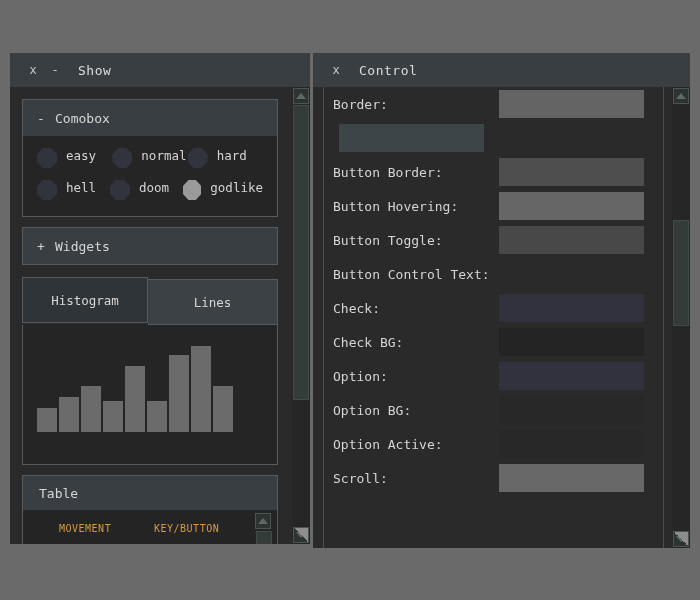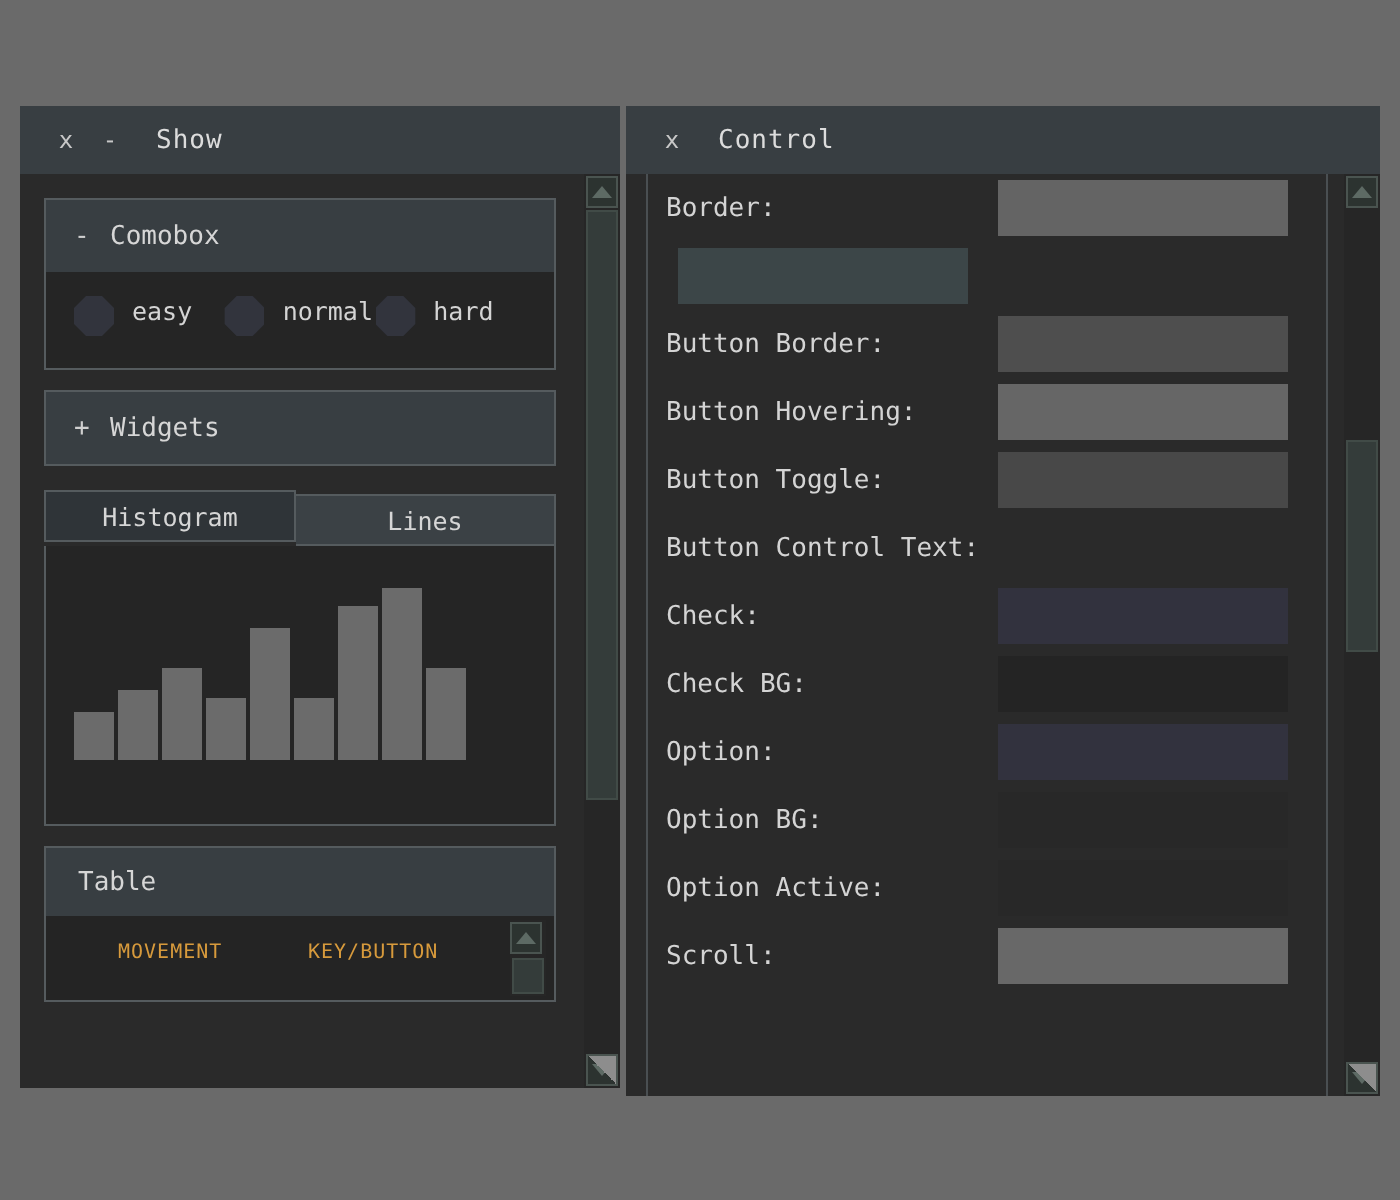--- a/index.html
+++ b/index.html
@@ -82,21 +82,21 @@
     width: 20px; height: 20px; margin-right: 9px;
     background: #32343d;
     clip-path: polygon(30% 0,70% 0,100% 30%,100% 70%,70% 100%,30% 100%,0 70%,0 30%);
   }
   .radio.on .dot { background: #9a9a9a; }
   .radio span { color: #d4d4d4; font-size: 12.5px; }
 
   
   .tabs { display: flex; margin-bottom: 0; }
   .tab {
-    height: 26px; display: flex; align-items: center; justify-content: center;
+    height: 46px; display: flex; align-items: center; justify-content: center;
     font-size: 12.5px; color: #d6d6d6; cursor: pointer;
     border: 1px solid #555b5e;
   }
   .tab.active { background: #2f3438; flex: 0 0 126px; }
   .tab.idle   { background: #3b4145; flex: 1 1 auto; border-left: none; margin-top: 2px; }
 
   .chartbox {
     border: 1px solid #555b5e; border-top: none;
     background: #252525; height: 140px; position: relative; overflow: hidden;
   }
@@ -164,20 +164,34 @@
                 <span class="dot"></span>
                 <span>easy</span>
               </label>
               <label class="radio">
                 <span class="dot"></span>
                 <span>normal</span>
               </label>
               <label class="radio">
                 <span class="dot"></span>
                 <span>hard</span>
+              </label>
+            </div>
+            <div class="radio-row">
+              <label class="radio">
+                <span class="dot"></span>
+                <span>hell</span>
+              </label>
+              <label class="radio">
+                <span class="dot"></span>
+                <span>doom</span>
+              </label>
+              <label class="radio on">
+                <span class="dot"></span>
+                <span>godlike</span>
               </label>
             </div>
           </div>
         </div>
 
         <div class="group" style="margin-bottom:12px;">
           <div class="group-head">
             <span class="sign">+</span>
             <span>Widgets</span>
           </div>

